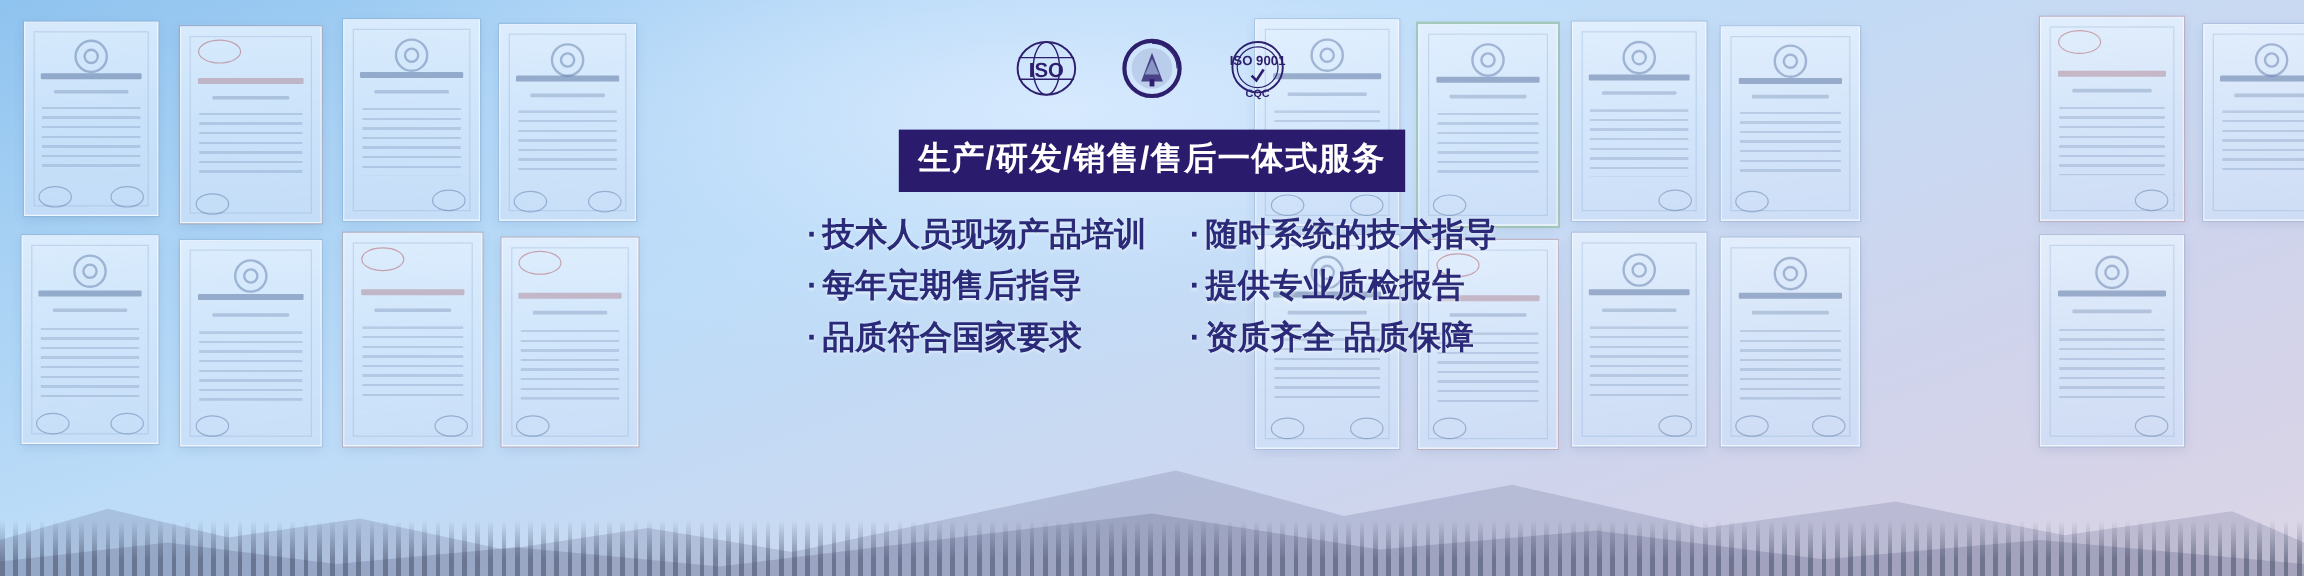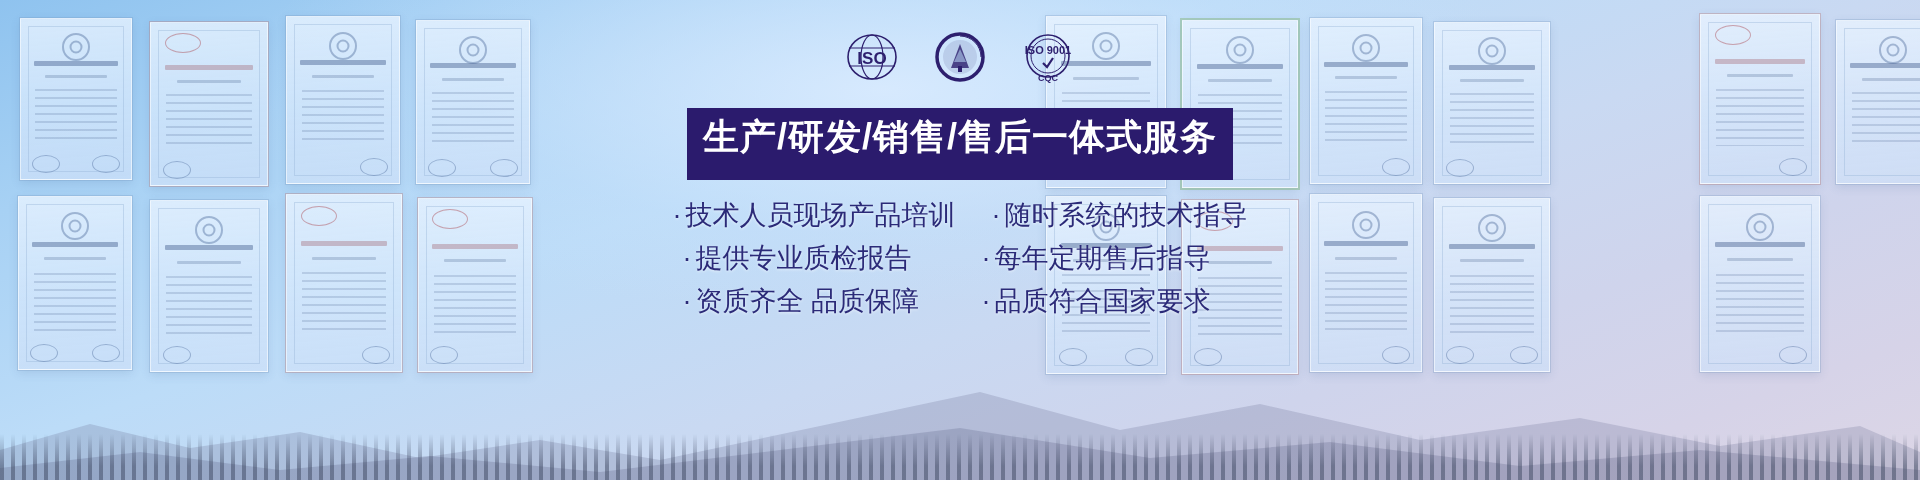--- a/index.html
+++ b/index.html
@@ -98,32 +98,32 @@
   .main-title{
     font-size:62px;line-height:1;font-weight:bold;color:#2b1b6d;
     letter-spacing:3px;
     text-shadow:0 2px 5px rgba(255,255,255,.55);
     white-space:nowrap;
   }
   .sub-bar{
     margin-top:16px;
     background:#2b1b6d;
     color:#ffffff;
-    font-size:36px;line-height:1;font-weight:bold;letter-spacing:1px;
-    padding:11px 16px 25px 16px;
+    font-size:27px;line-height:1;font-weight:bold;letter-spacing:1px;
+    padding:11px 16px 14px 16px;
     white-space:nowrap;
   }
   .features{
     margin-top:22px;
     display:grid;
     grid-template-columns:auto auto;
     column-gap:26px;row-gap:16px;
   }
   .feature{
-    font-size:27px;line-height:1;font-weight:normal;color:#2b2a78;
+    font-size:27px;line-height:1;font-weight:bold;color:#2b2a78;
     white-space:nowrap;
     text-shadow:0 1px 3px rgba(255,255,255,.6);
   }
   .feature .dot{margin-right:4px;}
   .fcol-right{padding-left:10px;}
 </style>
 </head>
 <body>
 
 <div class="banner">
@@ -341,29 +341,29 @@
 
     <div class="sub-bar">生产/研发/销售/售后一体式服务</div>
 
     <div class="features">
       <div class="feature">
         <span class="dot">·</span><span>技术人员现场产品培训</span>
       </div>
       <div class="feature fcol-right">
         <span class="dot">·</span><span>随时系统的技术指导</span>
       </div>
+      <div class="feature">
+        <span class="dot">·</span><span>每年定期售后指导</span>
+      </div>
       <div class="feature fcol-right">
         <span class="dot">·</span><span>提供专业质检报告</span>
       </div>
       <div class="feature">
-        <span class="dot">·</span><span>每年定期售后指导</span>
+        <span class="dot">·</span><span>品质符合国家要求</span>
       </div>
       <div class="feature fcol-right">
         <span class="dot">·</span><span>资质齐全 品质保障</span>
       </div>
-      <div class="feature">
-        <span class="dot">·</span><span>品质符合国家要求</span>
-      </div>
     </div>
 
   </div>
 
 </div>
 
 </body></html>

